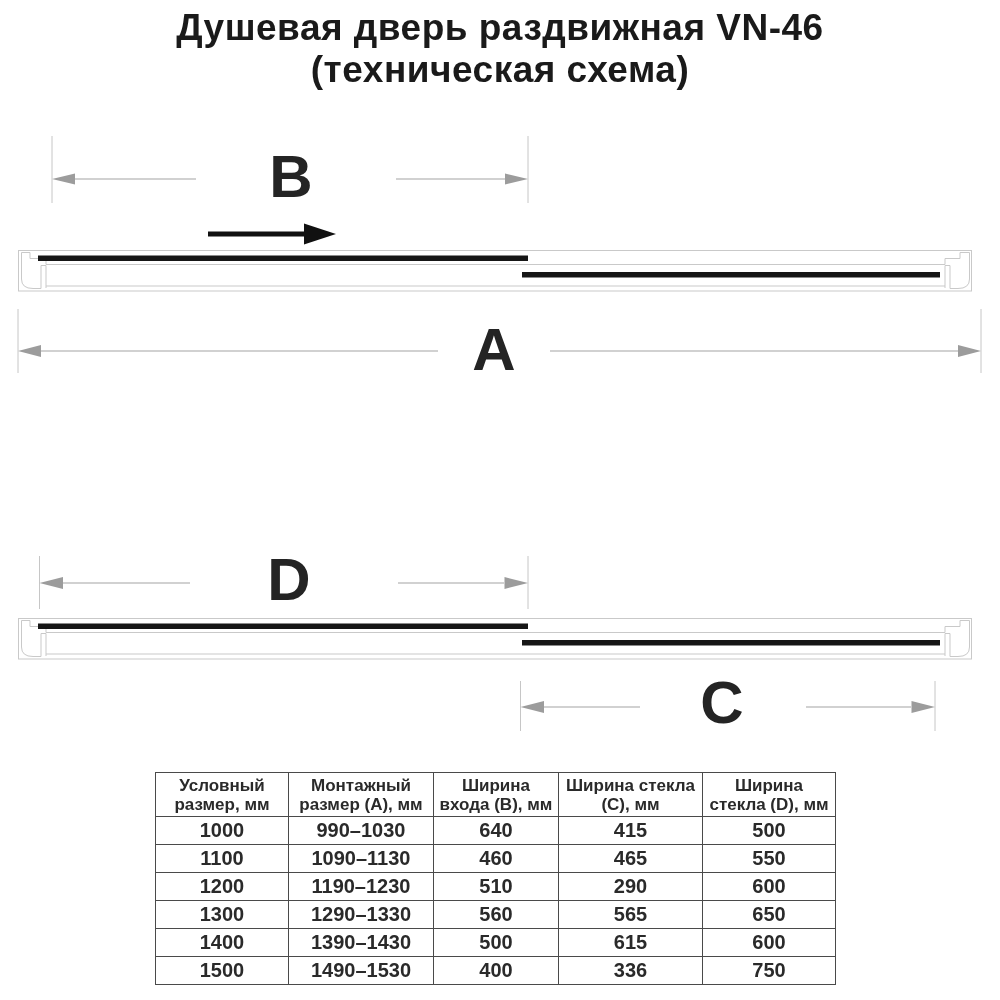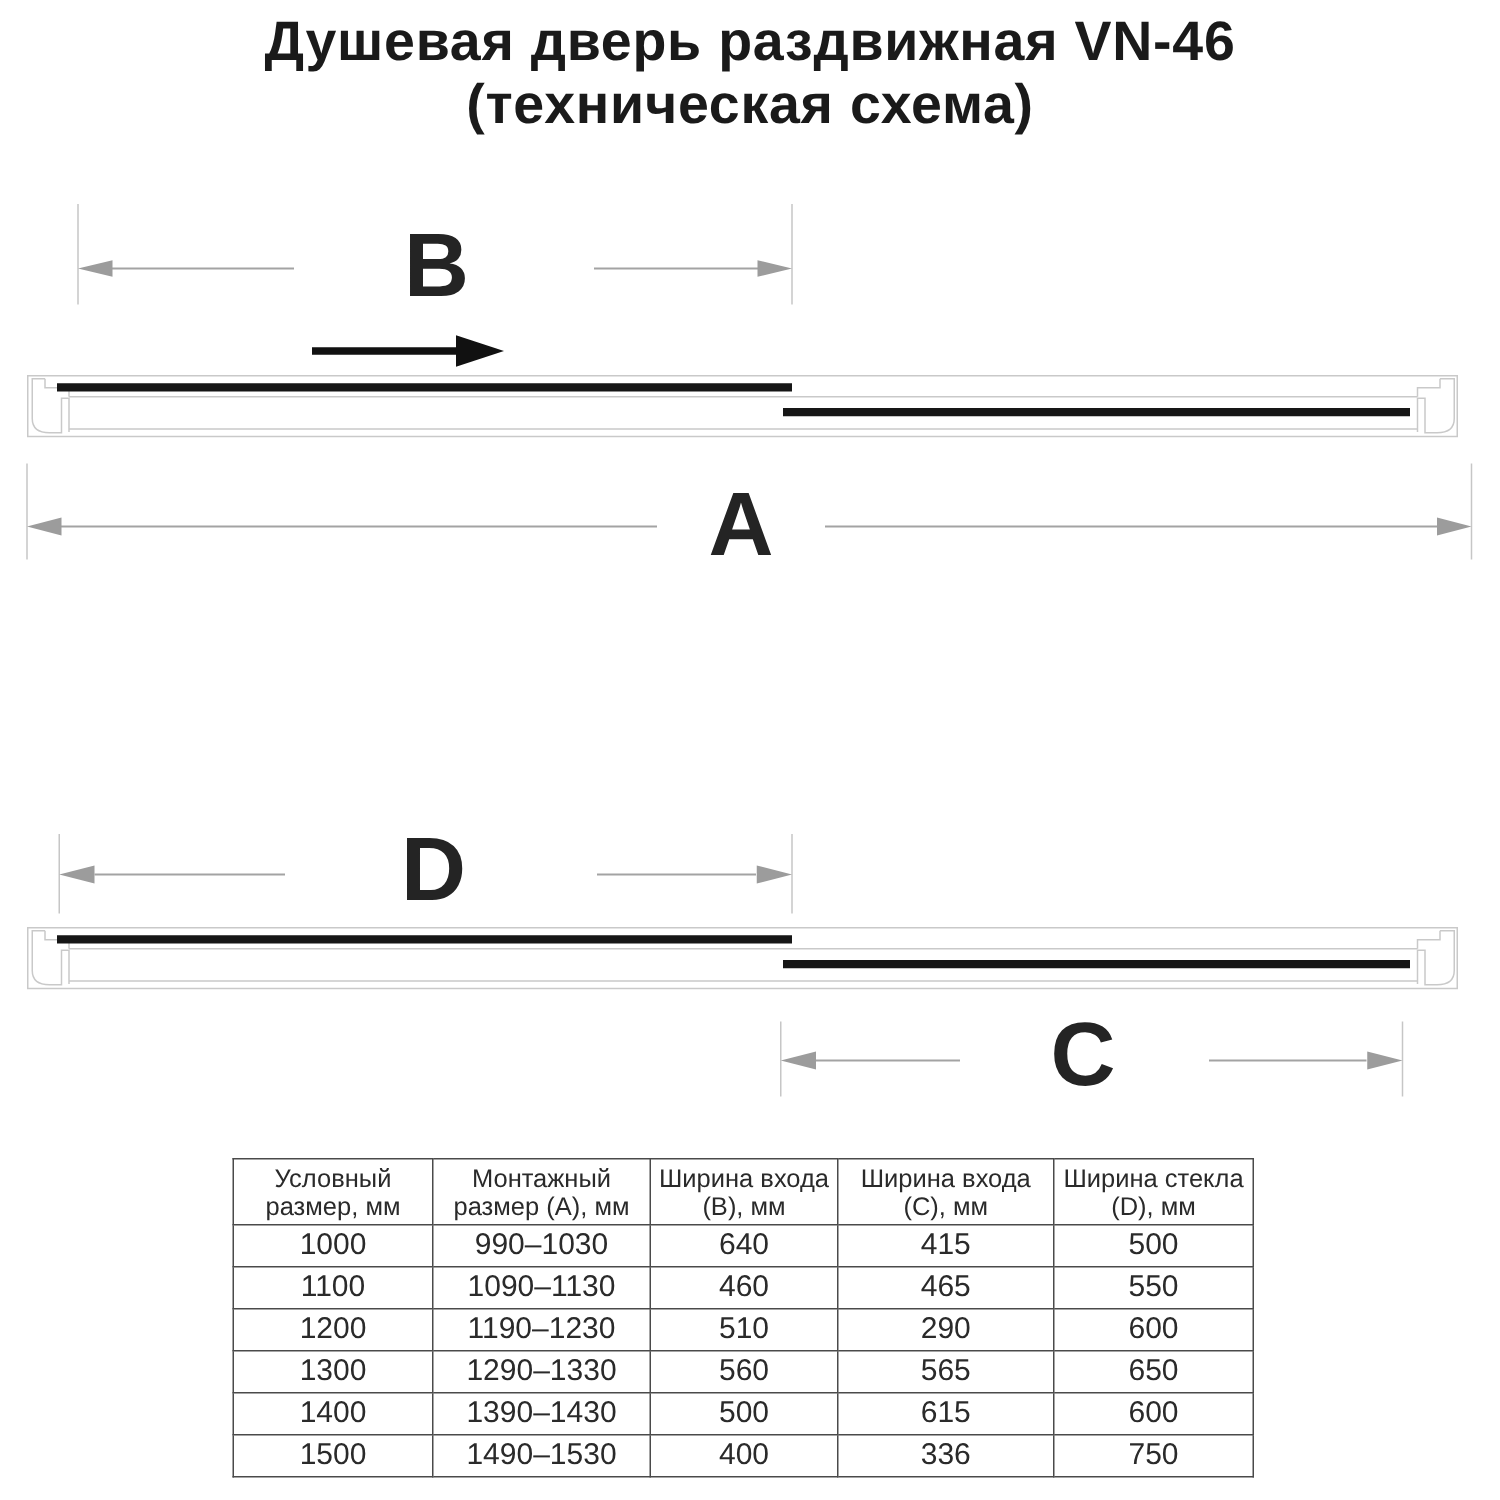--- a/index.html
+++ b/index.html
@@ -29,22 +29,22 @@
   .letter-d{left:239px;top:549px;}
   .letter-c{left:672px;top:672px;}
   .size-table{
     position:absolute;left:155px;top:772px;width:680px;
     border-collapse:collapse;table-layout:fixed;
   }
   .size-table th,.size-table td{
     border:1px solid #4a4a4a;text-align:center;vertical-align:middle;
     color:#2a2a2a;padding:0 3px;
   }
-  .size-table th{height:43px;font-size:17px;line-height:19px;font-weight:400;}
-  .size-table td{height:27px;font-size:20px;font-weight:400;}
+  .size-table th{height:43px;font-size:17px;line-height:19px;font-weight:700;}
+  .size-table td{height:27px;font-size:20px;font-weight:700;}
 </style>
 </head>
 <body>
 
 <div class="title">
   <div>Душевая дверь раздвижная VN-46</div>
   <div>(техническая схема)</div>
 </div>
 
 <svg class="dims-svg" width="1000" height="760" viewBox="0 0 1000 760">
@@ -119,21 +119,21 @@
       <col style="width:145px">
       <col style="width:125px">
     <col style="width:144px">
       <col style="width:133px">
   </colgroup>
   <thead>
     <tr>
       <th>Условный размер, мм</th>
       <th>Монтажный размер (А), мм</th>
       <th>Ширина входа (B), мм</th>
-      <th>Ширина входа (C), мм</th>
+      <th>Ширина стекла (C), мм</th>
       <th>Ширина стекла (D), мм</th>
     </tr>
   </thead>
   <tbody>
     <tr>
       <td>1000</td>
       <td>990–1030</td>
       <td>640</td>
       <td>415</td>
       <td>500</td>

